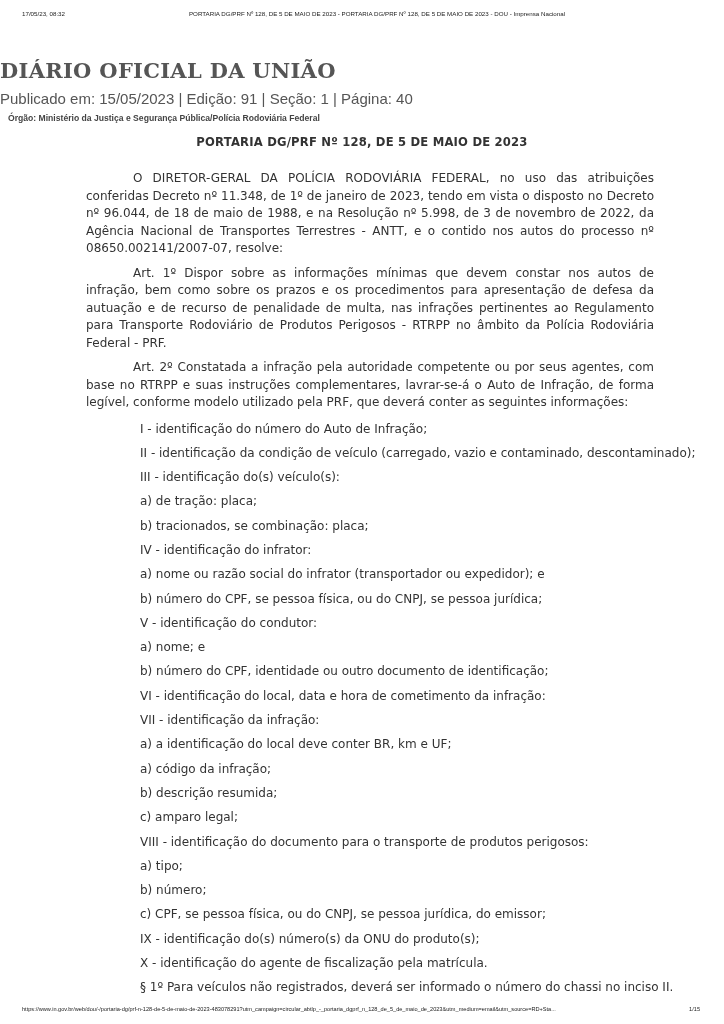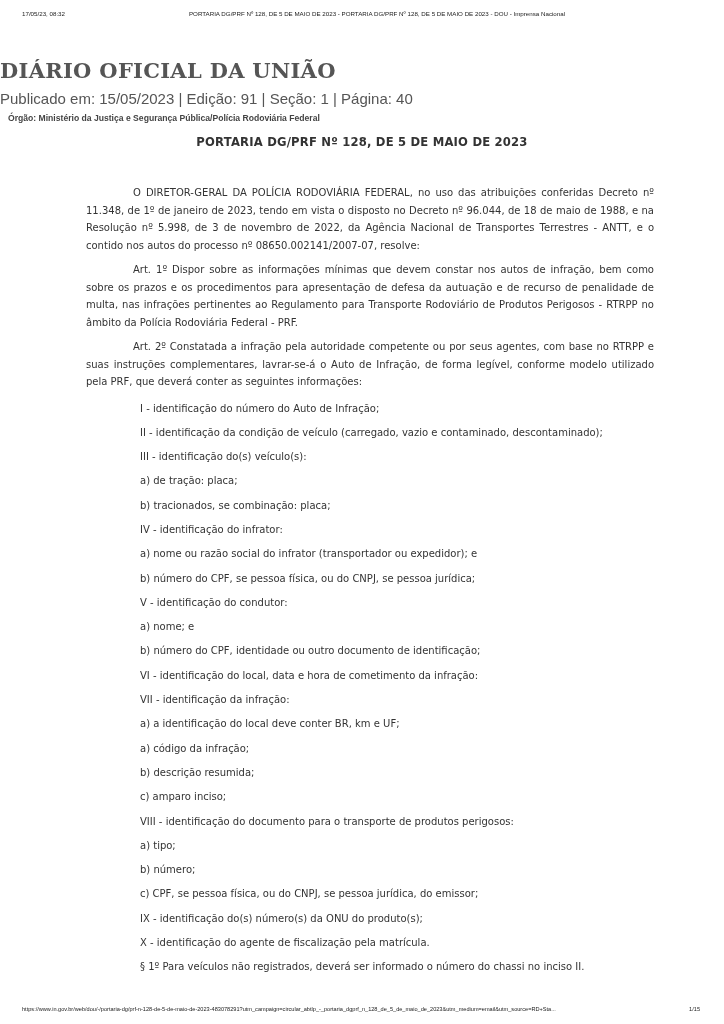--- a/index.html
+++ b/index.html
@@ -11,21 +11,21 @@
   .print-footer .url { position: absolute; left: 22px; top: 0; white-space: nowrap; }
   .print-footer .pg { position: absolute; right: 24px; top: 0; }
 
   .masthead { position: absolute; top: 58px; left: 0; width: 724px; }
   .masthead .title { font-family: "DejaVu Serif", "Liberation Serif", serif; font-weight: bold; font-size: 21px; color: #555; letter-spacing: 0.3px; }
   .masthead .pub { font-size: 15px; color: #555; margin-top: 7px; }
   .masthead .orgao { font-size: 8.6px; color: #444; font-weight: bold; margin-top: 6px; padding-left: 8px; }
 
   .doc-title { position: absolute; top: 135px; left: 0; width: 724px; text-align: center; font-weight: bold; font-size: 11.6px; color: #333; font-family: "DejaVu Sans", sans-serif; letter-spacing: 0.2px; }
 
-  .body { position: absolute; top: 184px; left: 86px; width: 568px; font-family: "DejaVu Sans", sans-serif; font-size: 10px; color: #333; }
+  .body { position: absolute; top: 170px; left: 86px; width: 568px; font-family: "DejaVu Sans", sans-serif; font-size: 12px; color: #333; }
   .para { text-align: justify; text-indent: 47px; line-height: 17.5px; margin: 0 0 7px 0; }
   .item { margin: 0 0 0 54px; line-height: 17.5px; height: 24.3px; white-space: nowrap; }
 </style>
 </head>
 <body>
 
 <div class="print-header">
   <span class="date">17/05/23, 08:32</span>
   <span class="ptitle">PORTARIA DG/PRF Nº 128, DE 5 DE MAIO DE 2023 - PORTARIA DG/PRF Nº 128, DE 5 DE MAIO DE 2023 - DOU - Imprensa Nacional</span>
 </div>
@@ -51,21 +51,21 @@
   <div class="item">a) nome ou razão social do infrator (transportador ou expedidor); e</div>
   <div class="item">b) número do CPF, se pessoa física, ou do CNPJ, se pessoa jurídica;</div>
   <div class="item">V - identificação do condutor:</div>
   <div class="item">a) nome; e</div>
   <div class="item">b) número do CPF, identidade ou outro documento de identificação;</div>
   <div class="item">VI - identificação do local, data e hora de cometimento da infração:</div>
   <div class="item">VII - identificação da infração:</div>
   <div class="item">a) a identificação do local deve conter BR, km e UF;</div>
   <div class="item">a) código da infração;</div>
   <div class="item">b) descrição resumida;</div>
-  <div class="item">c) amparo inciso;</div>
+  <div class="item">c) amparo legal;</div>
   <div class="item">VIII - identificação do documento para o transporte de produtos perigosos:</div>
   <div class="item">a) tipo;</div>
   <div class="item">b) número;</div>
   <div class="item">c) CPF, se pessoa física, ou do CNPJ, se pessoa jurídica, do emissor;</div>
   <div class="item">IX - identificação do(s) número(s) da ONU do produto(s);</div>
   <div class="item">X - identificação do agente de fiscalização pela matrícula.</div>
   <div class="item">§ 1º Para veículos não registrados, deverá ser informado o número do chassi no inciso II.</div>
 </div>
 
 <div class="print-footer">

